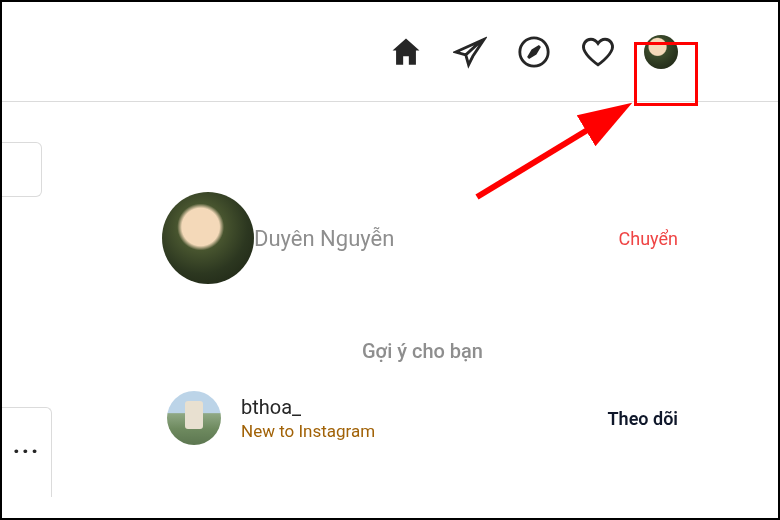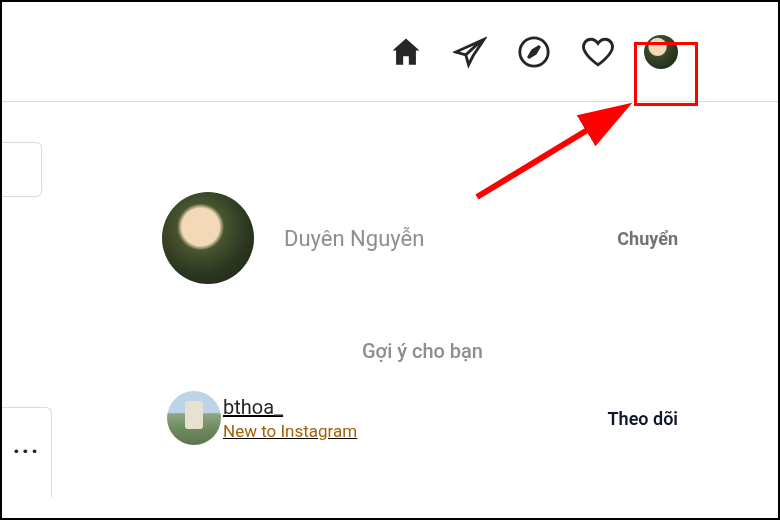--- a/index.html
+++ b/index.html
@@ -97,29 +97,28 @@
       margin-top: 50px;
     }
     .avatar-large {
       width: 92px;
       height: 92px;
       border-radius: 50%;
       background: radial-gradient(circle at 42% 38%, #f4d9b9 0%, #f4d9b9 24%, #48552f 30%, #2c3720 60%, #1a2012 100%);
       flex-shrink: 0;
     }
     .username {
-      margin-left: 30px;
       font-size: 22px;
       color: #8e8e8e;
       flex: 1;
     }
     .switch-link {
-      color: #737373;
+      color: #ef4444;
       font-size: 18px;
-      font-weight: 700;
+      font-weight: 400;
       cursor: pointer;
       margin-right: 40px;
     }
     .suggest-row {
       display: flex;
       align-items: center;
       justify-content: center;
       margin: 55px 40px 0 105px;
     }
     .suggest-label {
@@ -150,21 +149,21 @@
     .avatar-med::after {
       content: "";
       position: absolute;
       left: 18px;
       top: 10px;
       width: 18px;
       height: 28px;
       background: #e8e0d0;
       border-radius: 3px;
     }
-    .sugg-text { margin-left: 2px; flex: 1; text-decoration: underline; }
+    .sugg-text { margin-left: 20px; flex: 1; }
     .sugg-name { font-size: 20px; color: #262626; }
     .sugg-sub { font-size: 17px; color: #a16207; margin-top: 2px; }
     .follow-link {
       color: #0f172a;
       font-size: 18px;
       font-weight: 600;
       cursor: pointer;
     }
   </style>
 </head>

